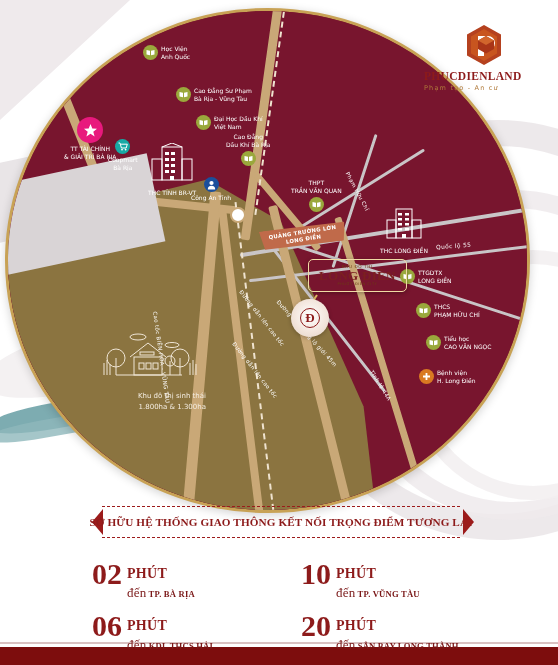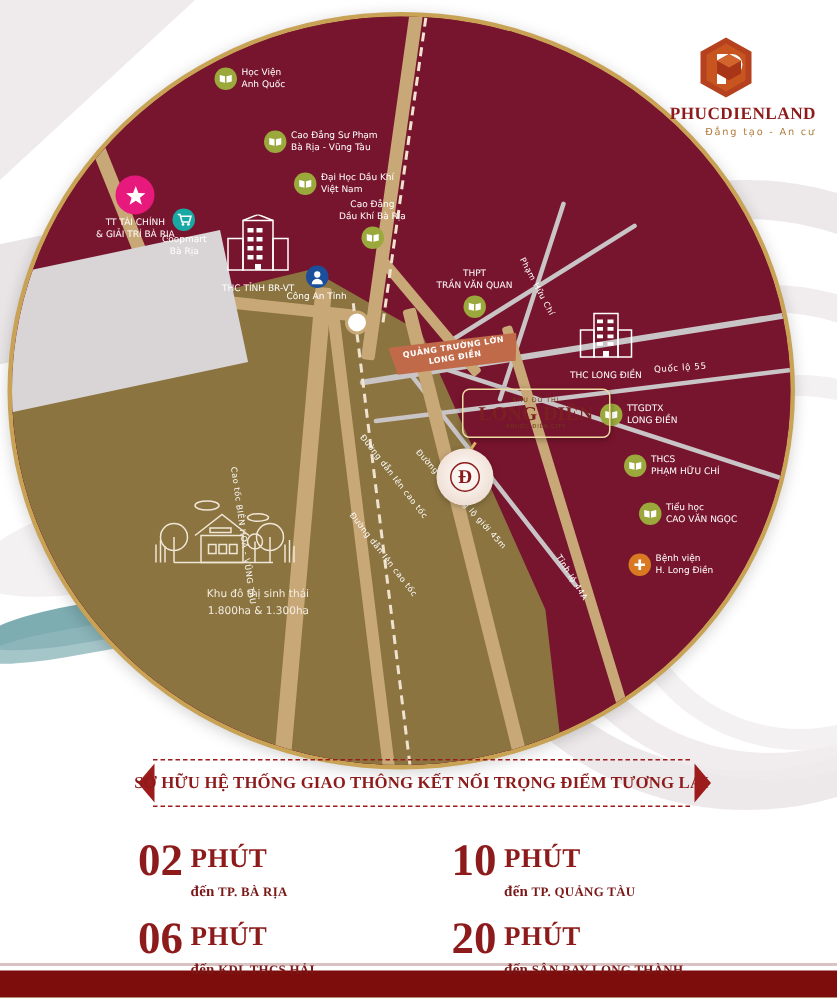--- a/index.html
+++ b/index.html
@@ -20,21 +20,21 @@
   .bg-teal1{position:absolute;left:-10px;top:400px;width:160px;height:26px;background:#6fa3a8;
      border-radius:40%;transform:rotate(-10deg);opacity:.9;}
   .bg-teal2{position:absolute;left:-10px;top:418px;width:130px;height:18px;background:#8fb8bc;
      border-radius:40%;transform:rotate(-10deg);opacity:.8;}
   .bg-white-wave{position:absolute;left:-20px;top:330px;width:200px;height:60px;background:#f4f1f2;
      border-radius:50%;transform:rotate(-14deg);}
   .bg-grey-tl{position:absolute;left:0;top:0;width:130px;height:120px;background:#efeaec;
      clip-path:polygon(0 0,100% 0,0 100%);}
 
   
-  .logo{position:absolute;right:14px;top:24px;width:120px;text-align:right;z-index:30;}
+  .logo{position:absolute;right:14px;top:24px;width:120px;text-align:left;z-index:30;}
   .logo-mark{width:38px;height:42px;margin:0 auto 4px;position:relative;}
   .logo-name{font-family:"Liberation Serif",serif;font-weight:bold;font-size:11.5px;
      letter-spacing:.3px;color:#8d1b1b;}
   .logo-tag{font-size:6.5px;color:#b07a3a;letter-spacing:1.2px;margin-top:2px;}
 
   
   .map-wrap{position:absolute;left:5px;top:8px;width:525px;height:505px;z-index:10;}
   .map-circle{position:absolute;left:0;top:0;width:525px;height:505px;border-radius:50%;
      overflow:hidden;border:3px solid #c8a255;background:#7c1b32;
      box-shadow:0 2px 10px rgba(0,0,0,.18);}
@@ -113,25 +113,25 @@
      border-top:13px solid transparent;border-bottom:13px solid transparent;
      border-left:11px solid #9c1b1b;}
 
   
   .times{position:absolute;left:92px;top:562px;width:400px;z-index:20;
      display:grid;grid-template-columns:1fr 1fr;row-gap:13px;column-gap:18px;}
   .time-item{display:flex;align-items:flex-start;gap:5px;}
   .time-num{font-family:"Liberation Serif",serif;font-weight:bold;font-size:30px;
      line-height:.82;color:#8d1b1b;}
   .time-txt{padding-top:1px;}
-  .time-unit{font-family:"Liberation Serif",serif;font-weight:bold;font-size:18px;
+  .time-unit{font-family:"Liberation Serif",serif;font-weight:bold;font-size:14px;
      color:#8d1b1b;line-height:1;letter-spacing:.3px;}
   .time-dest{font-family:"Liberation Serif",serif;font-weight:bold;font-size:8.6px;
      color:#7a1717;letter-spacing:.2px;margin-top:2px;}
-  .time-dest .den{font-size:10px;font-weight:bold;}
+  .time-dest .den{font-size:13px;font-weight:normal;}
 
   
   .foot-line{position:absolute;left:0;bottom:21px;width:100%;height:2px;background:#d9c2c2;}
   .foot-bar{position:absolute;left:0;bottom:0;width:100%;height:18px;background:#7d0d0d;}
 </style>
 </head>
 <body>
 
 <div class="bg-grey-tl"></div>
 <div class="bg-grey-band"></div>
@@ -146,21 +146,21 @@
   <div class="logo-mark">
     <svg width="38" height="42" viewBox="0 0 38 42">
       <polygon points="19,1 36,10.5 36,31.5 19,41 2,31.5 2,10.5" fill="#b5411f"></polygon>
       <polygon points="19,5 32,12.5 32,29.5 19,37 6,29.5 6,12.5" fill="#c8551f"></polygon>
       <path d="M13 12 h10 a7 7 0 0 1 0 14 h-4 v6 h-6 z" fill="#ffffff"></path>
       <polygon points="21,12 29,16.5 29,25 21,29.5 13,25 13,16.5" fill="#a93518"></polygon>
       <polygon points="21,12 29,16.5 21,21 13,16.5" fill="#d1652c"></polygon>
     </svg>
   </div>
   <div class="logo-name">PHUCDIENLAND</div>
-  <div class="logo-tag">Đẳng tạo - An cư</div>
+  <div class="logo-tag">Phạm tạo - An cư</div>
 </div>
 
 <div class="map-wrap">
   <div class="map-circle">
 
     <div class="maroon-base"></div>
     <div class="tan-region"></div>
 
     <div class="road-grey" style="left:230px;top:218px;width:310px;height:4px;transform:rotate(-9deg);"></div>
     <div class="road-grey" style="left:240px;top:250px;width:300px;height:3px;transform:rotate(-7deg);"></div>
@@ -430,21 +430,21 @@
     <span class="time-num">02</span>
     <span class="time-txt">
       <span class="time-unit">PHÚT</span><br>
       <span class="time-dest"><span class="den">đến</span> <span>TP. BÀ RỊA</span></span>
     </span>
   </div>
   <div class="time-item">
     <span class="time-num">10</span>
     <span class="time-txt">
       <span class="time-unit">PHÚT</span><br>
-      <span class="time-dest"><span class="den">đến</span> <span>TP. QUẢNG TÀU</span></span>
+      <span class="time-dest"><span class="den">đến</span> <span>TP. VŨNG TÀU</span></span>
     </span>
   </div>
   <div class="time-item">
     <span class="time-num">06</span>
     <span class="time-txt">
       <span class="time-unit">PHÚT</span><br>
       <span class="time-dest"><span class="den">đến</span> <span>KDL THCS HẢI</span></span>
     </span>
   </div>
   <div class="time-item">

